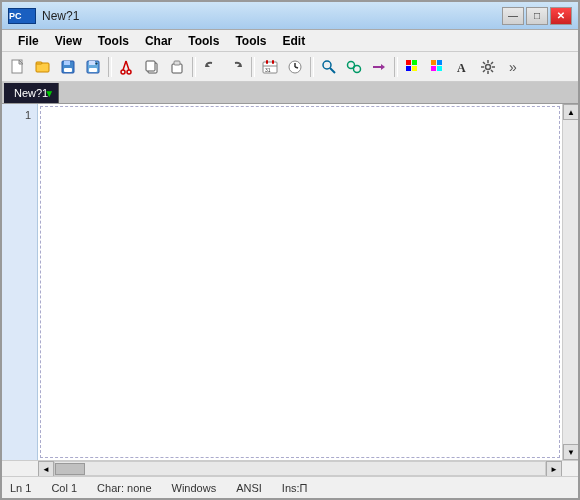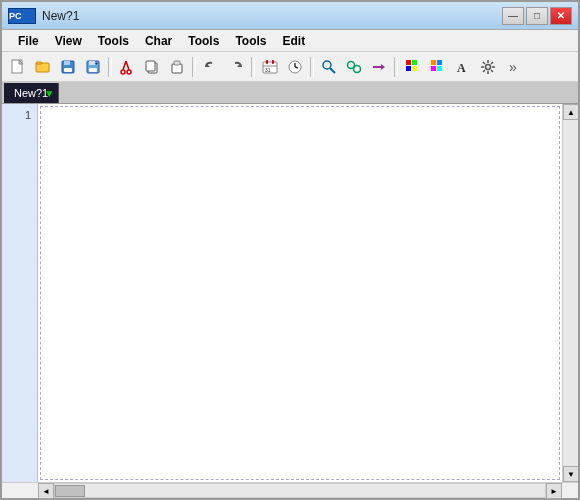--- a/index.html
+++ b/index.html
@@ -444,13 +444,21 @@
   <div id="hscroll-bar">
     <div id="hscroll-left"></div>
     <div class="scroll-btn" style="width:16px;height:16px;flex-shrink:0;">◄</div>
     <div id="hscroll-track">
       <div id="hscroll-thumb"></div>
     </div>
     <div class="scroll-btn" style="width:16px;height:16px;flex-shrink:0;">►</div>
     <div id="hscroll-right"></div>
   </div>
 
+  <div id="status-bar">
+    <div class="status-item">Ln 1</div>
+    <div class="status-item">Col 1</div>
+    <div class="status-item">Char: none</div>
+    <div class="status-item">Windows</div>
+    <div class="status-item">ANSI</div>
+    <div class="status-item">Ins:П</div>
+  </div>
 </div>
 
 </body></html>

